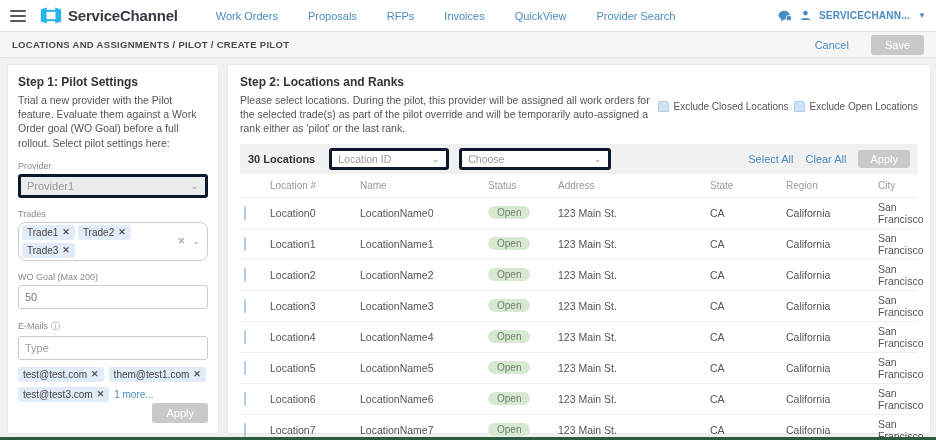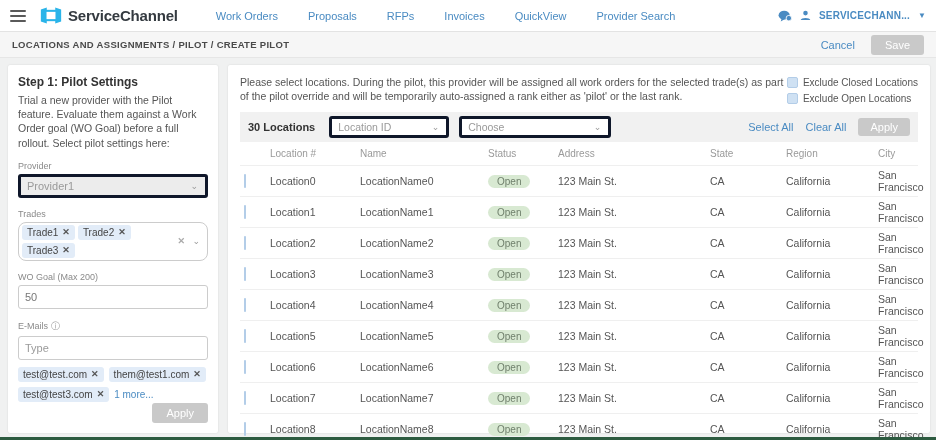--- a/index.html
+++ b/index.html
@@ -16,21 +16,21 @@
   .nav-links { display:flex; align-items:center; gap:30px; margin-left:38px; }
   .nav-link { font-size:11px; color:#4a8bc2; cursor:pointer; text-decoration:none; }
   .nav-right { margin-left:auto; display:flex; align-items:center; gap:8px; }
   .nav-user { font-size:10px; font-weight:700; color:#4a8bc2; letter-spacing:.2px; }
   .caret { font-size:8px; color:#4a8bc2; }
 
   
   .subheader { position:absolute; top:32px; left:0; right:0; height:26px; background:#f6f6f6;
                border-bottom:1px solid #e6e6e6; display:flex; align-items:center; padding:0 12px; }
   .breadcrumb { font-size:9.5px; font-weight:700; color:#4a4a4a; letter-spacing:.3px; }
-  .subheader-actions { margin-left:auto; display:flex; align-items:center; gap:16px; }
+  .subheader-actions { margin-left:auto; display:flex; align-items:center; gap:22px; }
   .cancel-link { font-size:11px; color:#4a8bc2; cursor:pointer; }
   .btn-gray { background:#c9c9c9; color:#fff; font-size:11px; border:none; border-radius:3px;
               padding:4px 14px; cursor:pointer; font-family:inherit; }
 
   
   .card { position:absolute; background:#fff; box-shadow:0 0 2px rgba(0,0,0,.12); border-radius:2px; }
   .card-left  { top:65px; left:8px; width:210px; bottom:7px; padding:10px; }
   .card-main  { top:65px; left:228px; right:6px; bottom:7px; padding:10px 12px; }
 
   
@@ -53,21 +53,21 @@
   .text-input { width:100%; height:24px; border:1px solid #ccc; border-radius:3px; padding:0 6px;
                 font-size:11px; color:#777; font-family:inherit; }
   .text-input::placeholder { color:#9a9a9a; }
   .chip-rows { display:flex; flex-wrap:wrap; gap:5px; margin-top:7px; align-items:center; }
   .more-link { font-size:10px; color:#4a8bc2; cursor:pointer; }
   .apply-left { position:absolute; bottom:10px; right:10px; }
 
   
   .step2-header { display:flex; }
   .step2-text { flex:1; max-width:565px; }
-  .exclude-col { margin-left:auto; display:flex; flex-direction:column; gap:5px; padding-top:2px; }
+  .exclude-col { margin-left:auto; display:flex; gap:5px; padding-top:2px; }
   .chk-row { display:flex; align-items:center; gap:5px; cursor:pointer; }
   .chk { width:11px; height:11px; background:#cfe1f3; border:1px solid #b3cde8; border-radius:2px; }
   .chk-label { font-size:10px; color:#555; }
 
   .toolbar { margin-top:8px; background:#f1f1f1; height:30px; display:flex; align-items:center;
              gap:10px; padding:0 8px; }
   .toolbar-count { font-size:11px; font-weight:700; color:#333; margin-right:4px; }
   .toolbar .select-box { background:#fff; width:120px; height:22px; font-size:10.5px; color:#999; }
   .toolbar .select-box.wide { width:152px; }
   .toolbar-right { margin-left:auto; display:flex; align-items:center; gap:12px; }
@@ -192,20 +192,21 @@
     </span>
     <span class="more-link">1 more...</span>
   </div>
 
   <button class="btn-gray apply-left">Apply</button>
 </div>
 
 <div class="card card-main">
   <div class="step2-header">
     <div class="step2-text">
+      <div class="step-title">Step 2: Locations and Ranks</div>
       <div class="step-desc">Please select locations. During the pilot, this provider will be assigned all work orders for the selected trade(s) as part of the pilot override and will be temporarily auto-assigned a rank either as 'pilot' or the last rank.</div>
     </div>
     <div class="exclude-col">
       <div class="chk-row">
         <span class="chk"></span>
         <span class="chk-label">Exclude Closed Locations</span>
       </div>
       <div class="chk-row">
         <span class="chk"></span>
         <span class="chk-label">Exclude Open Locations</span>

